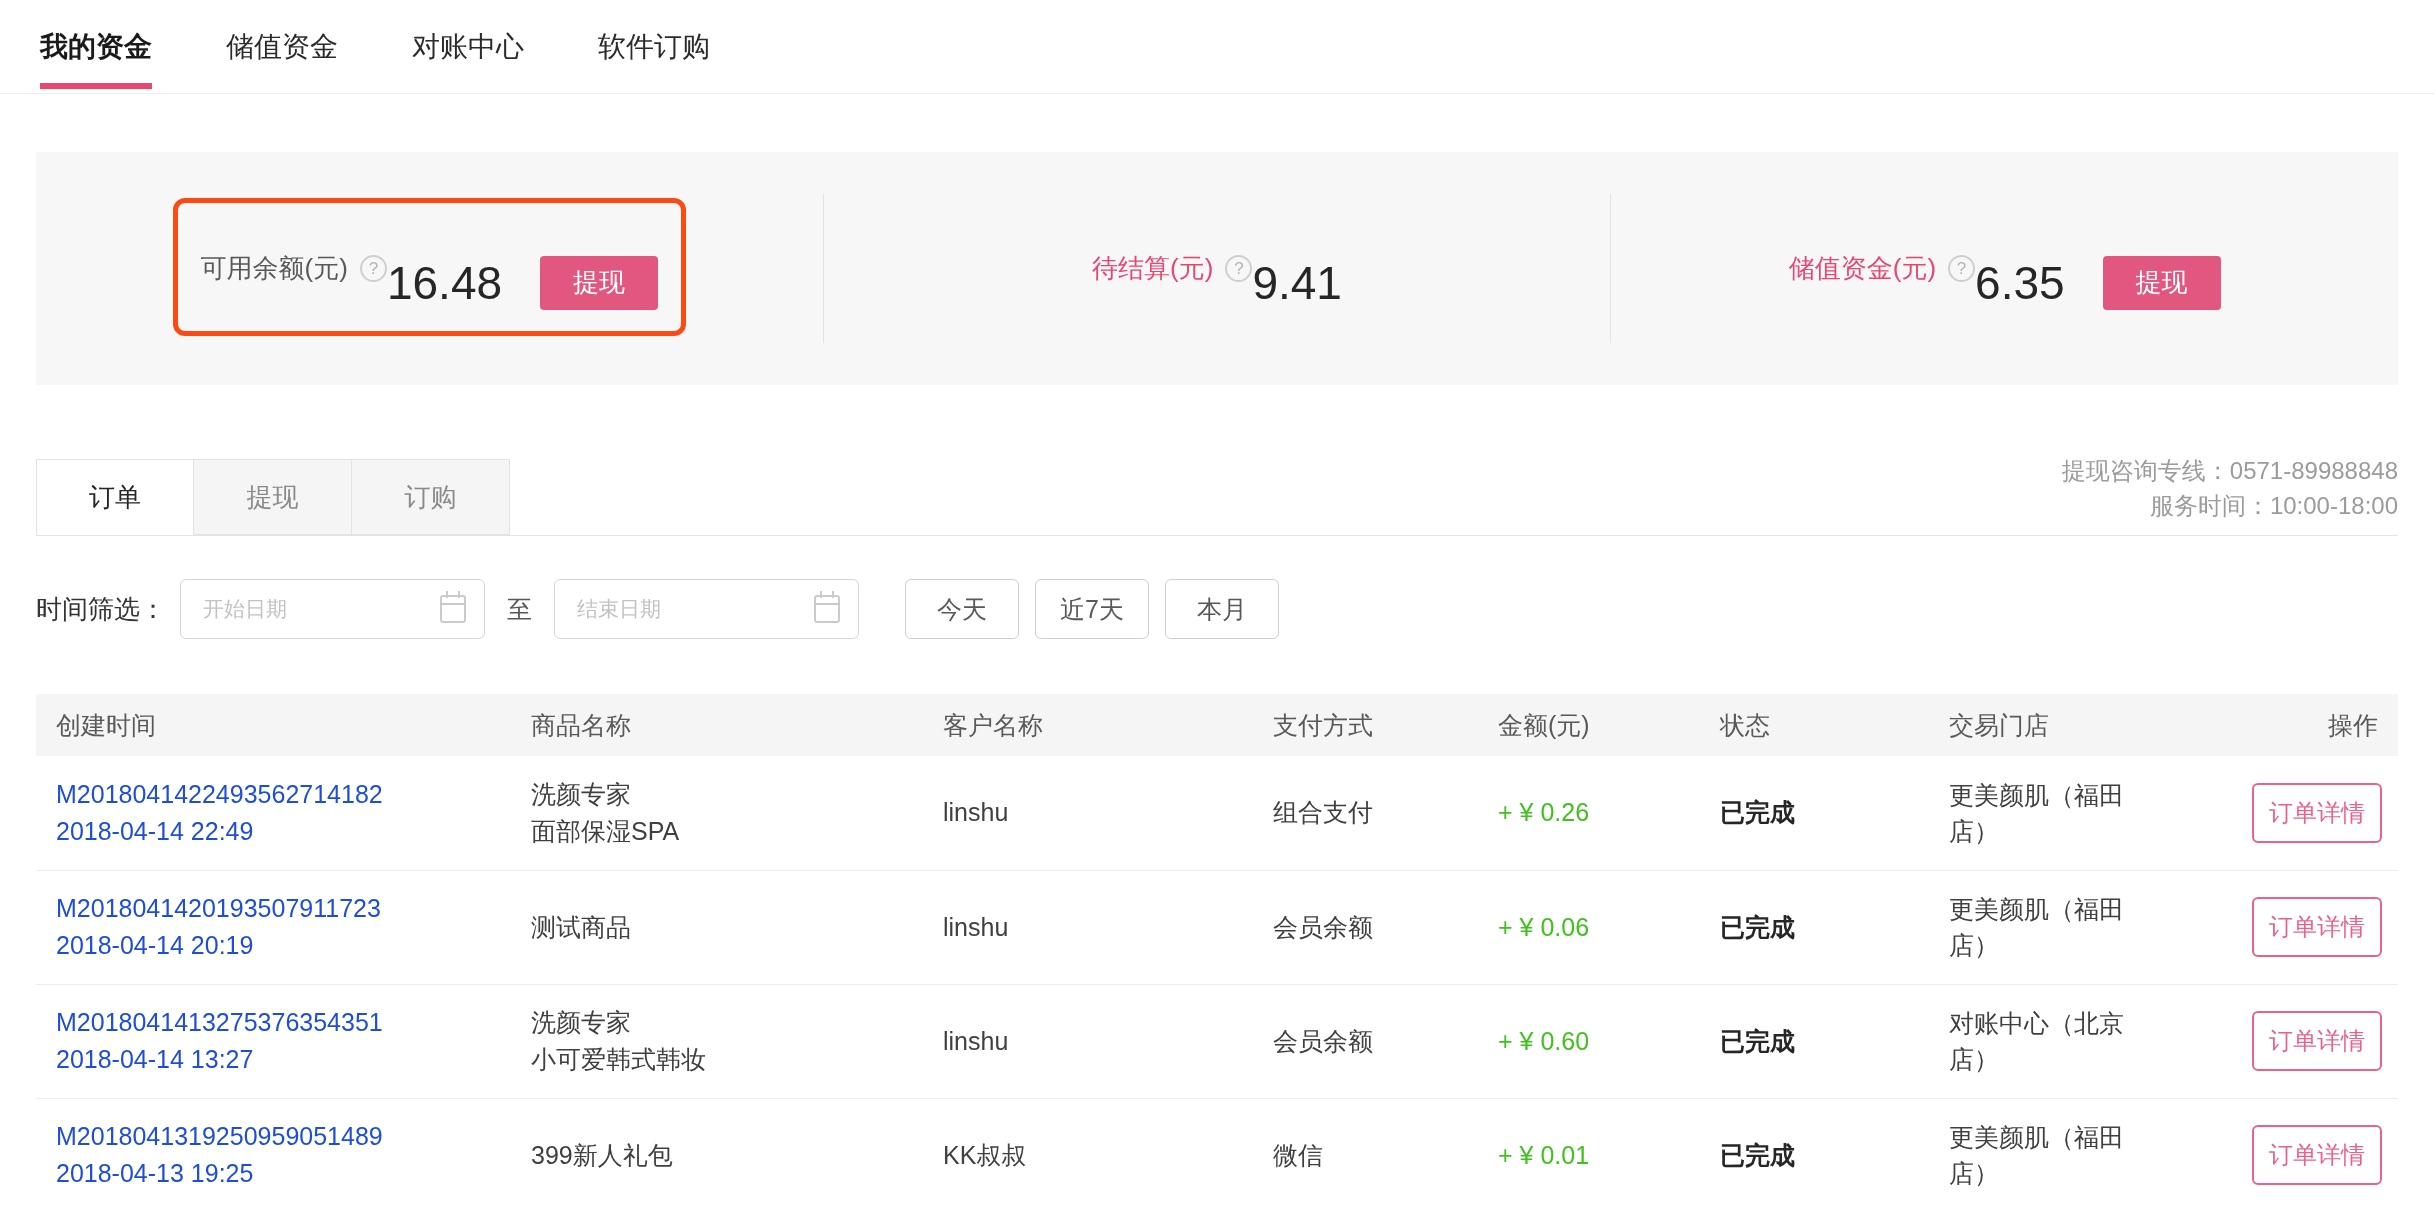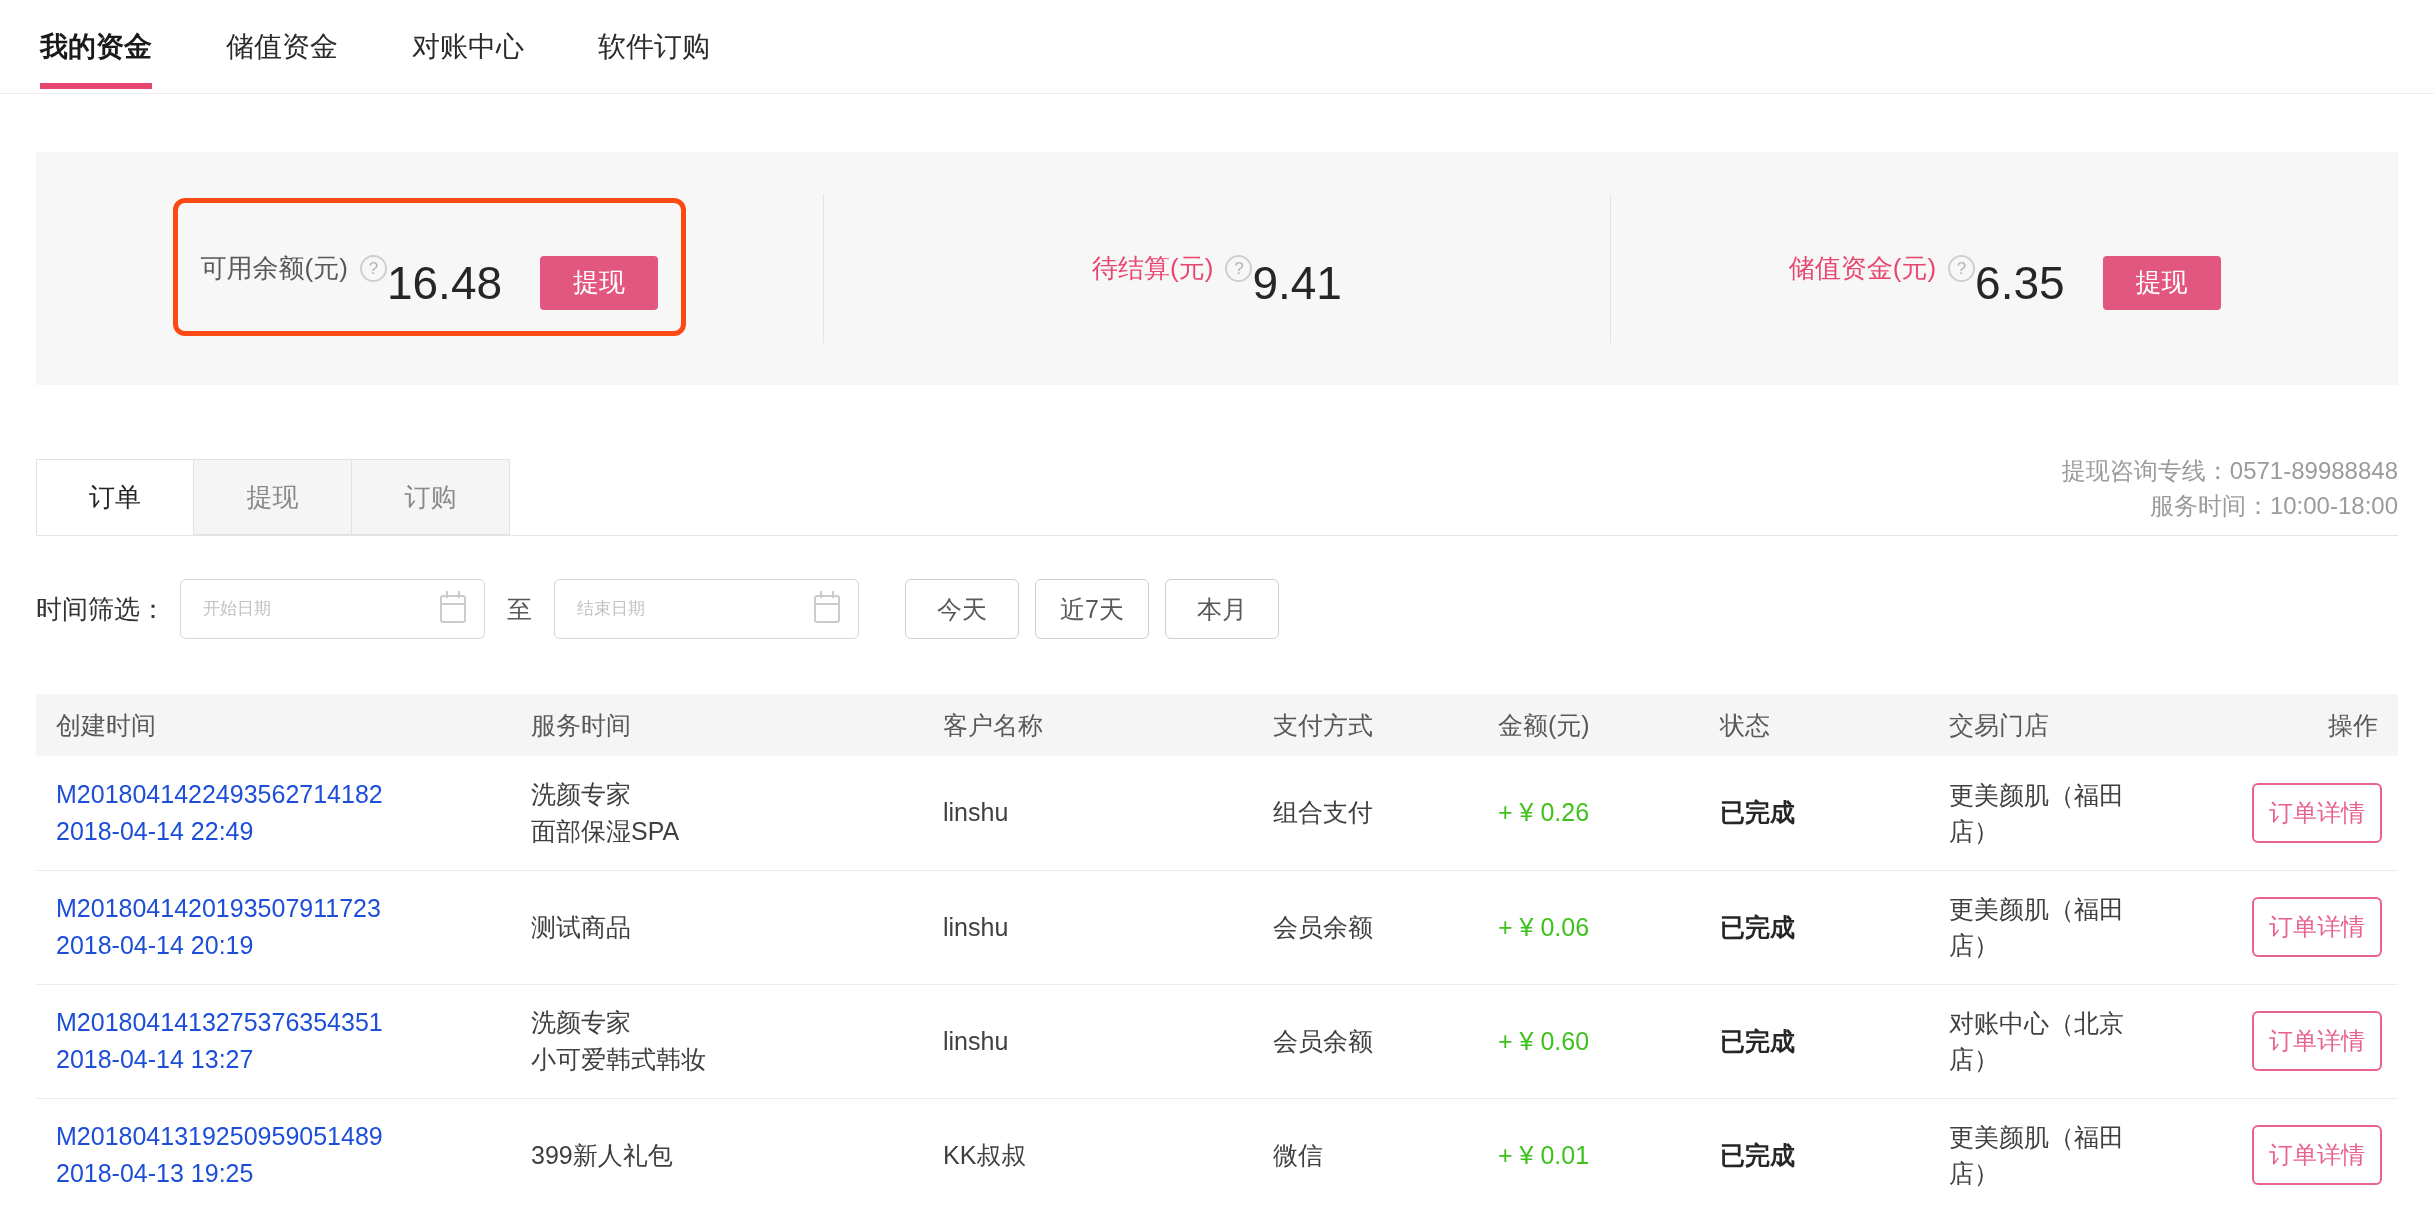--- a/index.html
+++ b/index.html
@@ -46,21 +46,21 @@
   .tab.active { background:#fff; color:#262626; border-bottom:1px solid #fff;
     margin-bottom:-1px; }
   .hotline { text-align:right; font-size:24px; color:#9b9b9b; line-height:35px;
     padding-bottom:12px; }
 
   
   .filter-row { margin:43px 36px 0; display:flex; align-items:center; }
   .filter-label { font-size:26px; color:#333; margin-right:14px; }
   .date-input { width:305px; height:60px; border:1px solid #d6d6d6; border-radius:6px;
     display:flex; align-items:center; padding:0 18px 0 22px; background:#fff; }
-  .date-input input { flex:1; border:none; outline:none; font-size:17px; color:#14532d;
+  .date-input input { flex:1; border:none; outline:none; font-size:21px; color:#14532d;
     font-family:inherit; background:transparent; min-width:0; }
   .date-input input::placeholder { color:#c2c2c2; }
   .cal-icon { width:26px; height:28px; border:2px solid #cbcbcb; border-radius:3px;
     position:relative; cursor:pointer; flex:none; }
   .cal-icon::before { content:""; position:absolute; top:-6px; left:4px; width:2px;
     height:7px; background:#cbcbcb; box-shadow:12px 0 0 #cbcbcb; }
   .cal-icon::after { content:""; position:absolute; top:6px; left:0; right:0;
     border-top:2px solid #cbcbcb; }
   .range-sep { margin:0 22px; font-size:25px; color:#595959; }
   .quick-btns { display:flex; gap:16px; margin-left:46px; }
@@ -175,21 +175,21 @@
         <col style="width:330px">
       <col style="width:225px">
         <col style="width:222px">
         <col style="width:229px">
       <col style="width:205px">
         <col style="width:264px">
     </colgroup>
     <thead>
       <tr>
         <th>创建时间</th>
-        <th>服务时间</th>
+        <th>商品名称</th>
         <th>客户名称</th>
         <th>支付方式</th>
         <th>金额(元)</th>
         <th>状态</th>
         <th>交易门店</th>
         <th class="col-action">操作</th>
       </tr>
     </thead>
     <tbody>
   <tr>

